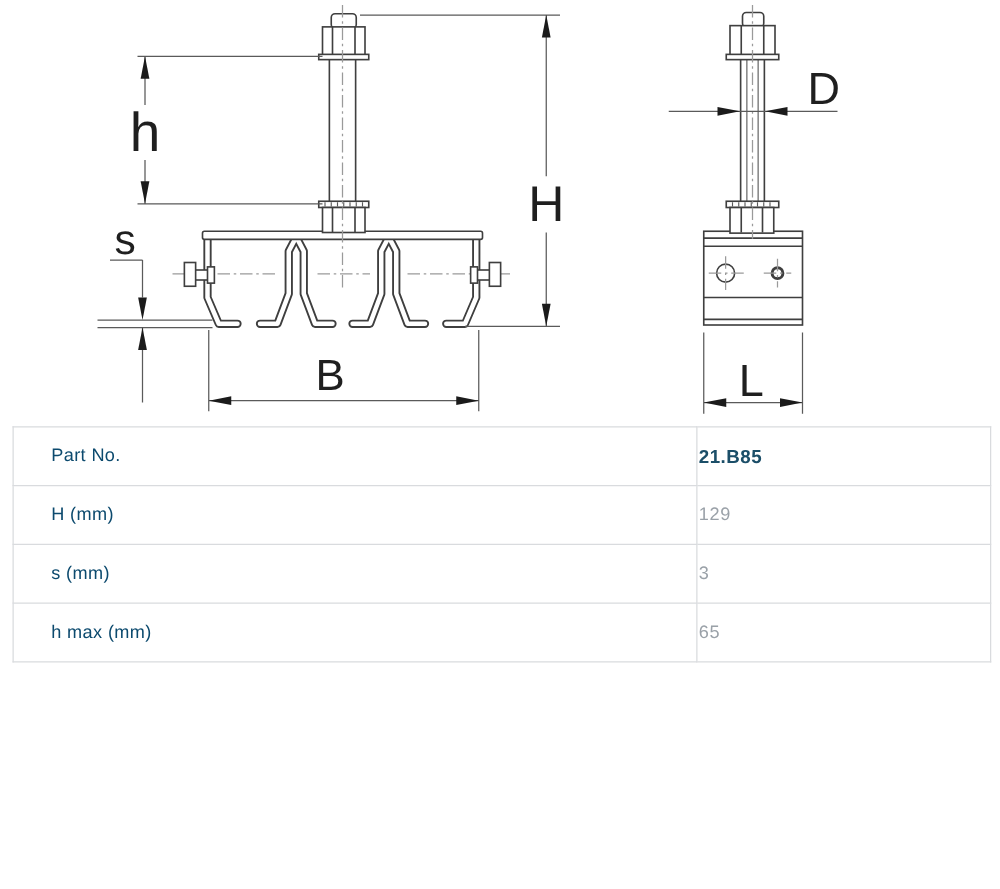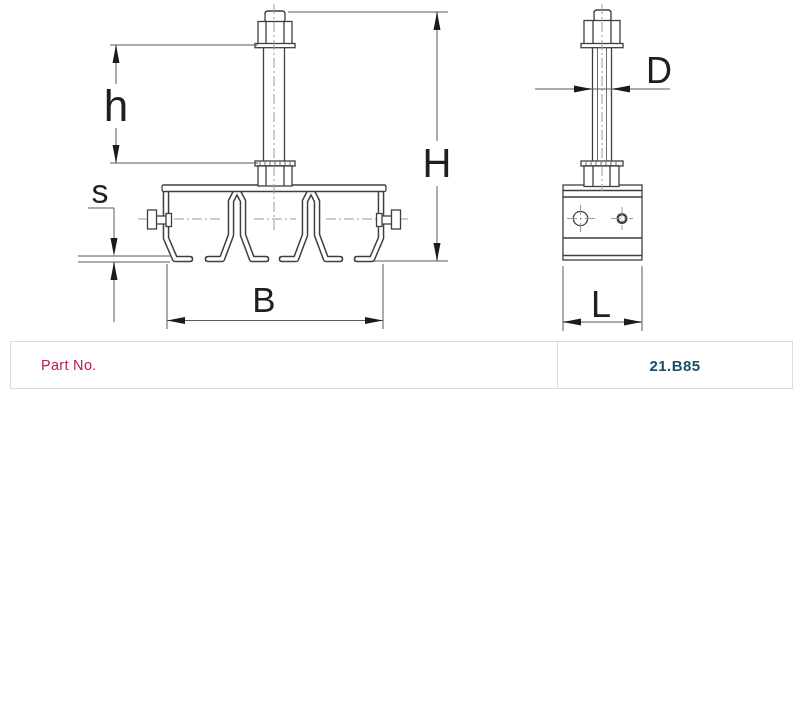--- a/index.html
+++ b/index.html
@@ -15,23 +15,23 @@
   .ww{fill:none;stroke:#ffffff;stroke-width:3.6;stroke-linejoin:round;stroke-linecap:round;}
   .cl{fill:none;stroke:#9a9a9a;stroke-width:1;stroke-dasharray:10 3 2 3;}
   .dim{fill:none;stroke:#5a5a5a;stroke-width:1;}
   .arr{fill:#1b1b1b;stroke:none;}
   .dimlabel{fill:#1f1f1f;text-anchor:middle;font-family:"Liberation Sans",sans-serif;}
 
   
   .spec-table{position:absolute;left:10px;top:341px;width:783px;border-collapse:collapse;
               table-layout:fixed;}
   .spec-table td{border:1px solid #d9dbde;height:47px;box-sizing:border-box;background:#fff;}
-  .spec-table td.lbl{width:547px;padding-left:30px;color:#be185d;font-size:14.5px;
+  .spec-table td.lbl{width:547px;padding-left:30px;color:#0c4a6e;font-size:14.5px;
                      letter-spacing:.3px;text-align:left;}
-  .spec-table td.val{text-align:center;color:#9aa1a8;font-size:14.5px;letter-spacing:.5px;}
+  .spec-table td.val{color:#9aa1a8;font-size:14.5px;letter-spacing:.5px;}
   .spec-table td.val .part-no{color:#1b4e68;font-weight:bold;font-size:15px;letter-spacing:.4px;}
 </style>
 </head>
 <body>
 
 <div id="page">
 
   <svg id="drawing" width="800" height="341" viewBox="0 0 800 341">
 
     <g>
@@ -145,16 +145,28 @@
       <text class="dimlabel" x="601" y="317" font-size="36">L</text>
     </g>
   </svg>
 
   <table class="spec-table">
     <tbody>
         <tr>
       <td class="lbl">Part No.</td>
       <td class="val"><span class="part-no">21.B85</span></td>
     </tr>
+        <tr>
+      <td class="lbl">H (mm)</td>
+      <td class="val">129</td>
+    </tr>
+        <tr>
+      <td class="lbl">s (mm)</td>
+      <td class="val">3</td>
+    </tr>
+        <tr>
+      <td class="lbl">h max (mm)</td>
+      <td class="val">65</td>
+    </tr>
       </tbody>
   </table>
 
 </div>
 
 </body></html>

